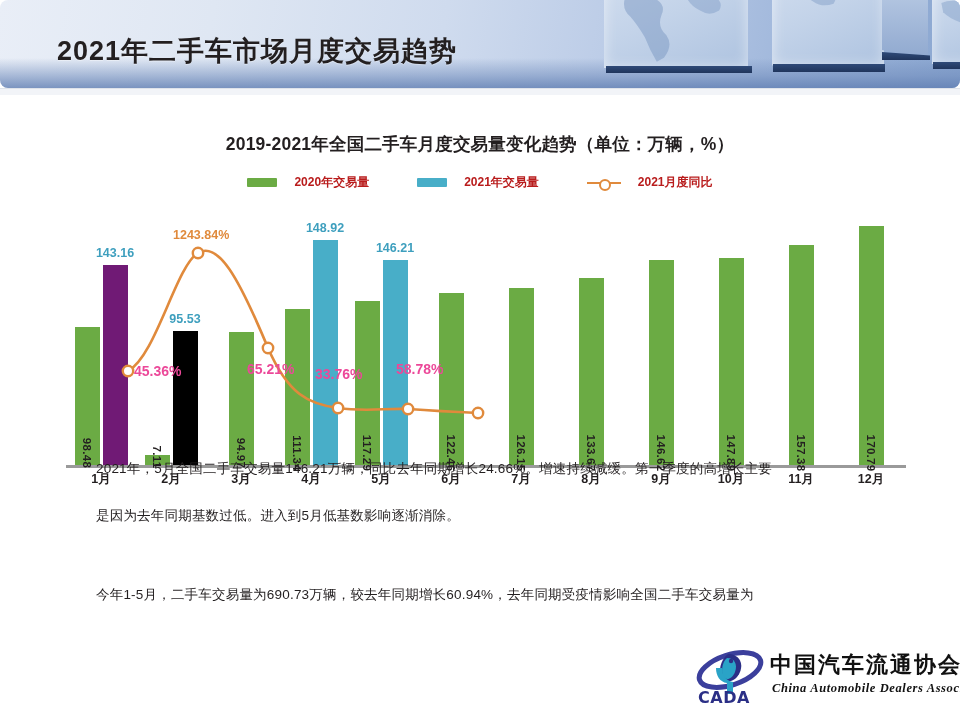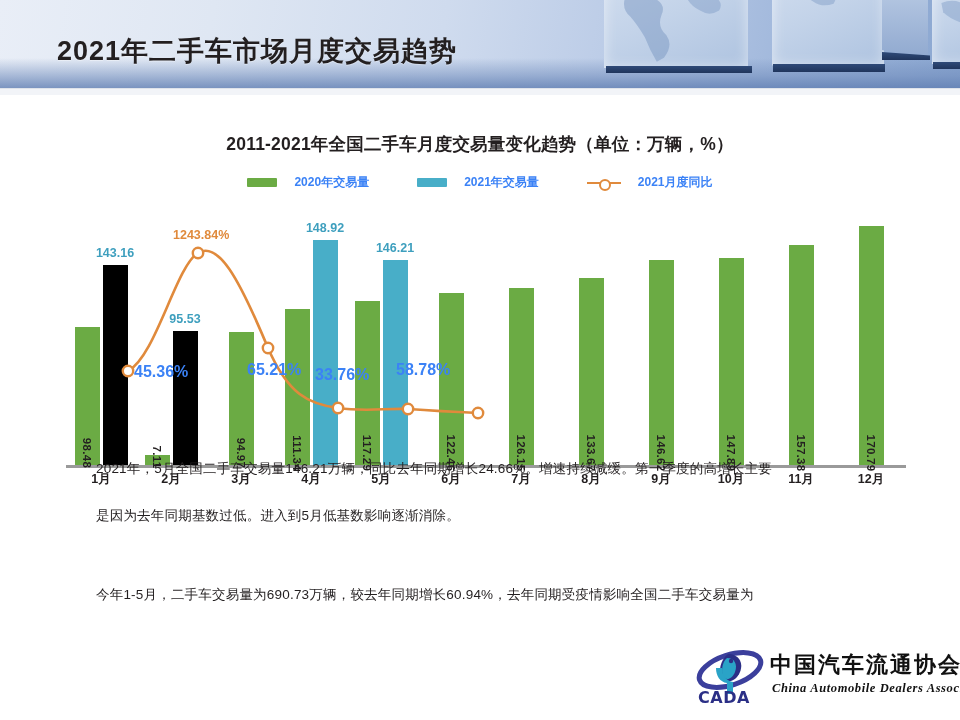--- a/index.html
+++ b/index.html
@@ -7,20 +7,21 @@
     width:960px;height:720px;overflow:hidden;
     font-family:"Liberation Sans","DejaVu Sans",sans-serif;
     background:#ffffff;
     position:relative;
   }
   
   .banner{
     position:absolute;left:0;top:0;width:960px;height:88px;
     background:linear-gradient(100deg,#e9eef7 0%,#dfe7f3 22%,#cfdbee 46%,#b9cae6 66%,#9db5da 84%,#8aa6d0 100%);
     overflow:hidden;
+    border-radius:8px;
   }
   .banner .floor{
     position:absolute;left:0;bottom:0;width:960px;height:30px;
     background:linear-gradient(180deg,rgba(125,152,196,0) 0%,rgba(112,140,188,.55) 60%,rgba(96,126,178,.8) 100%);
   }
   .cube{position:absolute;transform-origin:center;}
   .cube .face-front{
     position:absolute;left:0;top:0;
     background:linear-gradient(155deg,#cfdcee 0%,#c3d3e9 40%,#aec3e0 100%);
     box-shadow:inset 0 0 14px rgba(255,255,255,.55);
@@ -52,21 +53,21 @@
   
   .chart-wrap{position:absolute;left:0;top:100px;width:960px;height:320px;}
   .chart-title{
     text-align:center;font-size:17.5px;font-weight:bold;color:#231f20;
     margin:32px 0 0 0;letter-spacing:.2px;
   }
   .legend{
     display:flex;justify-content:center;align-items:center;
     gap:48px;margin-top:18px;
   }
-  .legend-item{display:flex;align-items:center;gap:17px;font-size:12px;font-weight:bold;color:#3b82f6;}
+  .legend-item{display:flex;align-items:center;gap:17px;font-size:12px;font-weight:bold;color:#b91c1c;}
   .swatch{width:30px;height:9px;display:block;border-radius:1px;}
   .legend-line{position:relative;width:34px;height:10px;display:block;}
   .legend-line i{
     position:absolute;left:0;top:4px;width:34px;height:2.5px;background:#E08A3C;display:block;
   }
   .legend-line b{
     position:absolute;left:12px;top:1px;width:8px;height:8px;border-radius:50%;
     background:#ffffff;border:2px solid #E08A3C;display:block;
   }
 
@@ -100,21 +101,21 @@
   }
   .xlabels{
     position:absolute;left:0;top:255px;width:840px;display:flex;
   }
   .xlabels span{
     flex:1 1 0;text-align:center;font-size:12.5px;font-weight:bold;color:#231f20;
   }
   
   .line-svg{position:absolute;left:0;top:0;width:840px;height:252px;pointer-events:none;}
   .pct-label{
-    position:absolute;font-size:16px;font-weight:bold;color:#3b82f6;white-space:nowrap;
+    position:absolute;font-size:14px;font-weight:bold;color:#ec4899;white-space:nowrap;
   }
   .pct-label.big{color:#E08A3C;font-size:12.5px;}
 
   
   .body-text{
     position:absolute;left:96px;top:445px;width:790px;
   }
   .body-text p{
     margin:0 0 0 0;font-size:13.5px;color:#231f20;line-height:47px;
     letter-spacing:.2px;
@@ -178,21 +179,21 @@
       </svg>
     </div>
     <div class="base" style="left:1px;top:72px;width:58px;height:7px;"></div>
   </div>
 
   <div class="banner-title">2021年二手车市场月度交易趋势</div>
 </div>
 <div class="banner-hr"></div>
 
 <div class="chart-wrap">
-  <div class="chart-title">2011-2021年全国二手车月度交易量变化趋势（单位：万辆，%）</div>
+  <div class="chart-title">2019-2021年全国二手车月度交易量变化趋势（单位：万辆，%）</div>
 
   <div class="legend">
     <div class="legend-item">
       <span class="swatch" style="background:#6BAB44;"></span>
       <span>2020年交易量</span>
     </div>
     <div class="legend-item">
       <span class="swatch" style="background:#48AEC8;"></span>
       <span>2021年交易量</span>
     </div>
@@ -207,21 +208,21 @@
 
   <div class="plot">
     <div class="axis-line"></div>
 
     <div class="groups">
 
       <div class="group">
         <div class="bar green" style="height:138px;background:#6BAB44;">
           <span class="vlabel">98.48</span>
         </div>
-        <div class="bar blue" style="height:200px;background:#000000;">
+        <div class="bar blue" style="height:200px;background:#701a75;">
           <span class="toplabel">143.16</span>
         </div>
       </div>
 
       <div class="group">
         <div class="bar green" style="height:10px;background:#6BAB44;">
           <span class="vlabel" style="bottom:2px;">7.11</span>
         </div>
         <div class="bar blue" style="height:134px;background:#000000;">
           <span class="toplabel">95.53</span>

